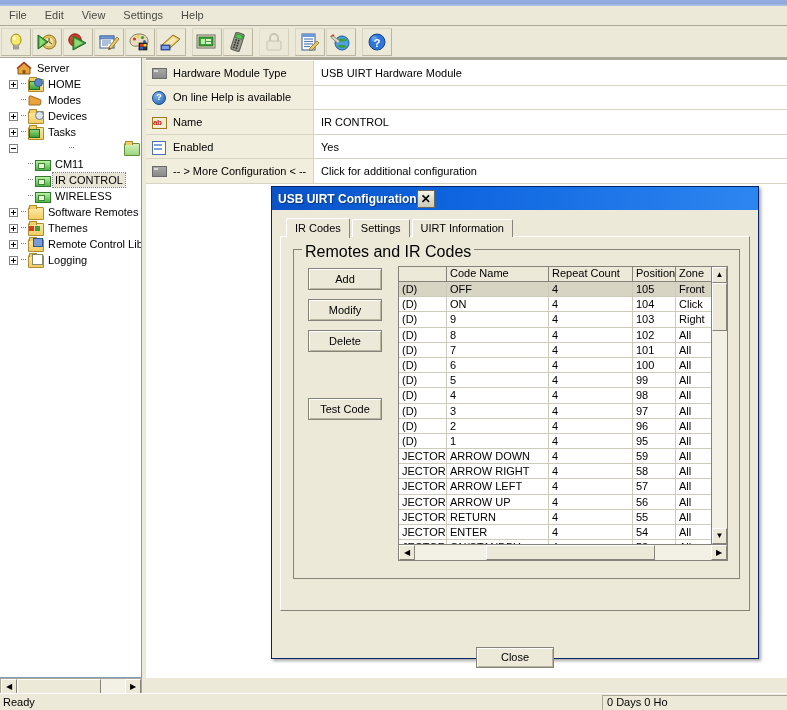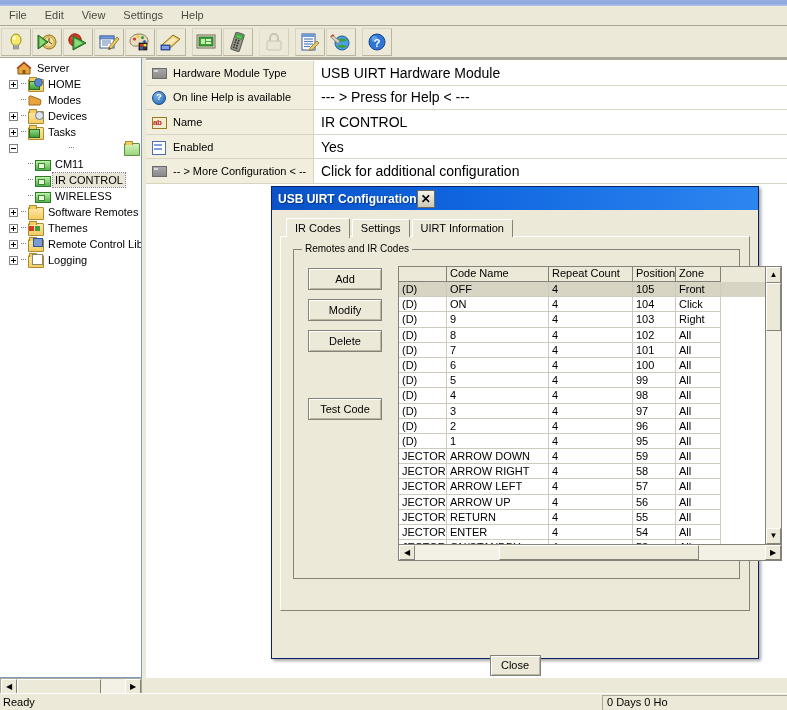--- a/index.html
+++ b/index.html
@@ -160,21 +160,21 @@
     padding-left: 6px;
     box-sizing: border-box;
     border-right: 1px solid #d8d4c4;
     font-size: 11px;
     cursor: default;
   }
   .prop-value {
     flex: 1 1 auto;
     display: flex; align-items: center;
     padding-left: 7px;
-    font-size: 14px;
+    font-size: 11px;
     cursor: default;
   }
   .p-ico { width: 14px; height: 14px; flex:0 0 14px; margin-right: 7px; position: relative; }
   .p-gray { position:absolute; left:0; top:2px; width:13px; height:9px;
     background: linear-gradient(to bottom,#a8a8a8,#8a8a8a); border:1px solid #6a6a6a;}
   .p-gray::after{ content:""; position:absolute; left:1px; top:1px; width:4px; height:2px; background:#d9d9d9;}
   .p-help { position:absolute; left:0; top:1px; width:12px; height:12px; border-radius:50%;
     background: radial-gradient(circle at 35% 30%, #7fb2ec, #1f5fad); border:1px solid #134883;
     color:#fff; font-size:9px; font-weight:bold; line-height:11px; text-align:center; }
   .p-ab { position:absolute; left:0; top:2px; width:13px; height:10px;
@@ -241,39 +241,39 @@
     box-sizing: border-box;
   }
 
   .groupbox {
     position: absolute; left: 12px; top: 12px; width: 447px; height: 330px;
     border: 1px solid #85827a;
     box-sizing: border-box;
   }
   .groupbox-legend {
     position: absolute; left: 8px; top: -7px;
-    background: #ece9d8; padding: 0 3px; font-size: 10px;
+    background: #ece9d8; padding: 0 3px; font-size: 16px;
     cursor: default;
   }
 
   .dlg-btn {
     background: #ece9d8;
     border: 1px solid #85827a;
     box-shadow: inset 1px 1px 0 #fff, inset -1px -1px 0 #b9b59f;
     font-size: 11px; font-family: "Liberation Sans", sans-serif;
     text-align: center; cursor: default;
     box-sizing: border-box;
   }
   .side-btns { position: absolute; left: 14px; top: 18px; width: 74px; }
   .side-btns .dlg-btn { width: 74px; height: 22px; line-height: 20px; margin-bottom: 9px; }
   .btn-test { position: absolute; left: 14px; top: 148px; width: 74px; height: 22px; line-height: 20px; }
 
   
   .grid-wrap {
-    position: absolute; left: 104px; top: 16px; width: 384px; height: 295px;
+    position: absolute; left: 104px; top: 16px; width: 330px; height: 295px;
     border: 1px solid #85827a;
     background: #be185d;
     box-sizing: border-box;
     overflow: hidden;
   }
   .grid-scrollarea { position:absolute; left:0; top:0; right:16px; bottom:0; overflow:hidden;}
   .grid-head { display: flex; height: 15px; background: #ece9d8; }
   .gh {
     background: #ece9d8;
     border-right: 1px solid #85827a;
@@ -311,21 +311,21 @@
     display:flex;
   }
   .vsb-arrow {
     height:16px; width:15px; background:#ece9d8;
     border:1px solid #fff; border-right-color:#85827a; border-bottom-color:#85827a;
     box-sizing:border-box; display:flex; align-items:center; justify-content:center;
     cursor: default;
   }
 
   .btn-close-wrap { position: absolute; left: 0; right: 0; top: 437px; display:flex; justify-content:center; }
-  .btn-close { width: 51px; height: 21px; line-height: 19px; margin-top: 8px; }
+  .btn-close { width: 78px; height: 21px; line-height: 19px; }
 
   
   .statusbar {
     position: absolute; left: 0; bottom: 0; width: 787px; height: 16px;
     background: #ece9d8;
     border-top: 1px solid #fff;
     display: flex; align-items: center;
     font-size: 11px;
   }
   .sb-left { flex: 1 1 auto; padding-left: 3px; color:#000; cursor:default;}
@@ -672,21 +672,20 @@
       <div class="prop-value">USB UIRT Hardware Module</div>
     </div>
 
     <div class="prop-row">
       <div class="prop-label">
         <span class="p-ico">
             <span class="p-help">?</span>
           </span>
         <span>On line Help is available</span>
       </div>
-      <div class="prop-value">--- &gt; Press for Help &lt; ---</div>
     </div>
 
     <div class="prop-row">
       <div class="prop-label">
         <span class="p-ico">
             <span class="p-ab">ab</span>
           </span>
         <span>Name</span>
       </div>
       <div class="prop-value">IR CONTROL</div>

